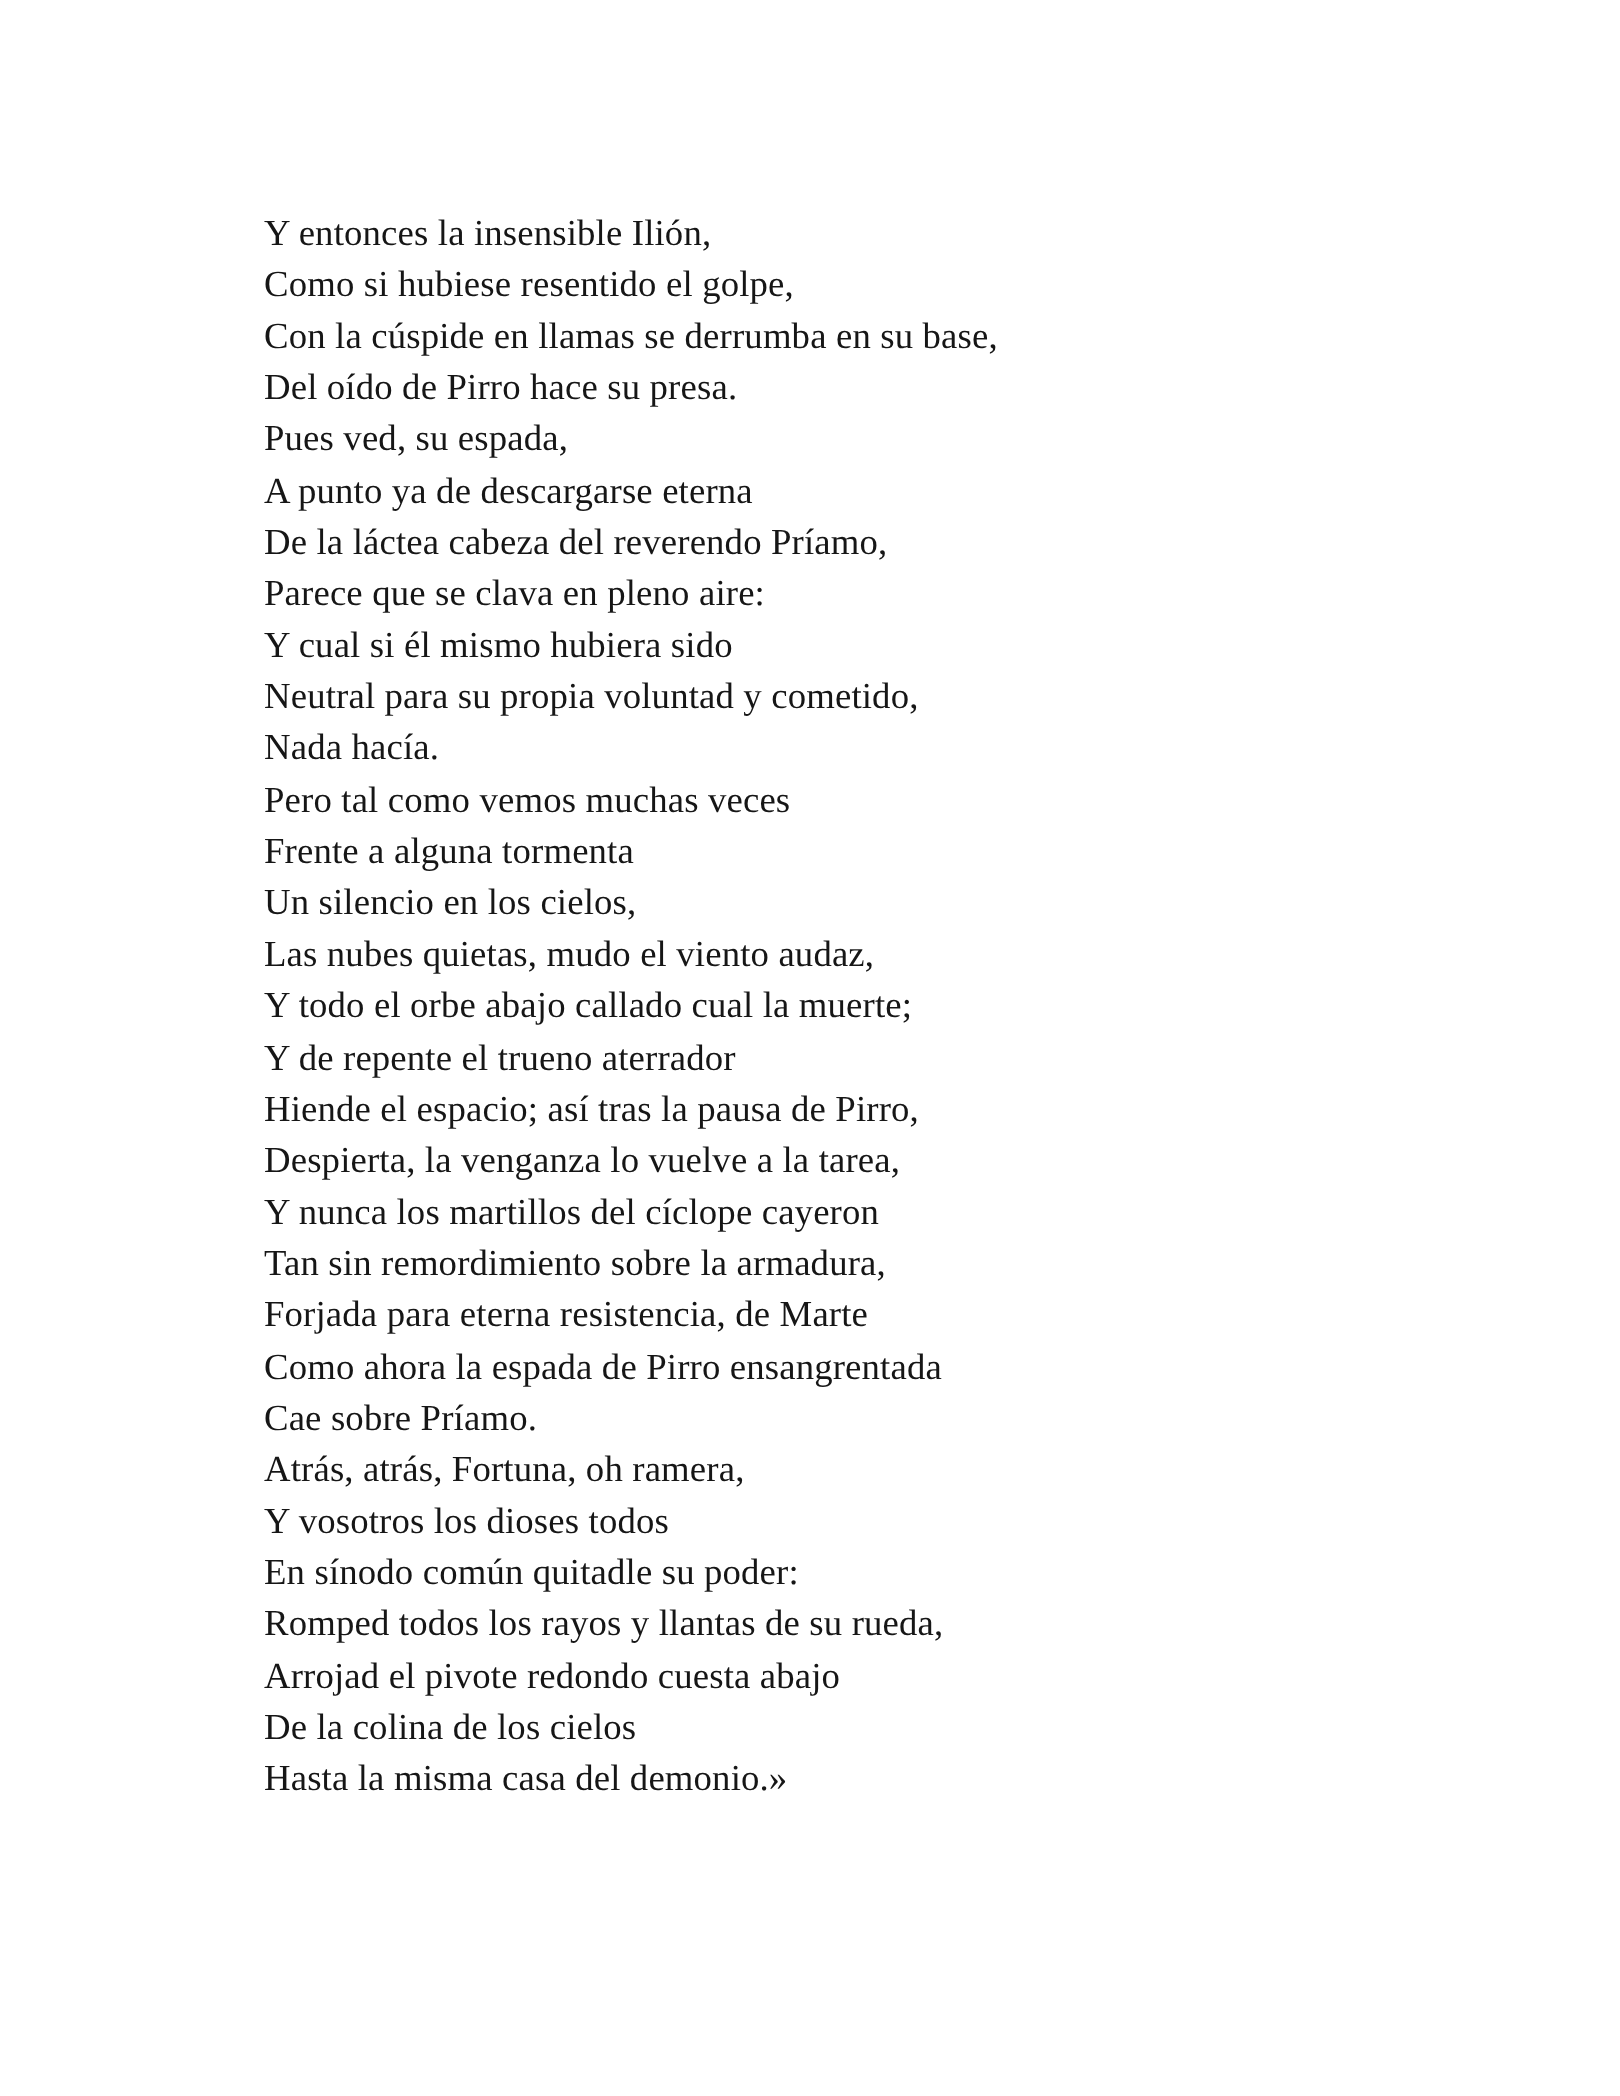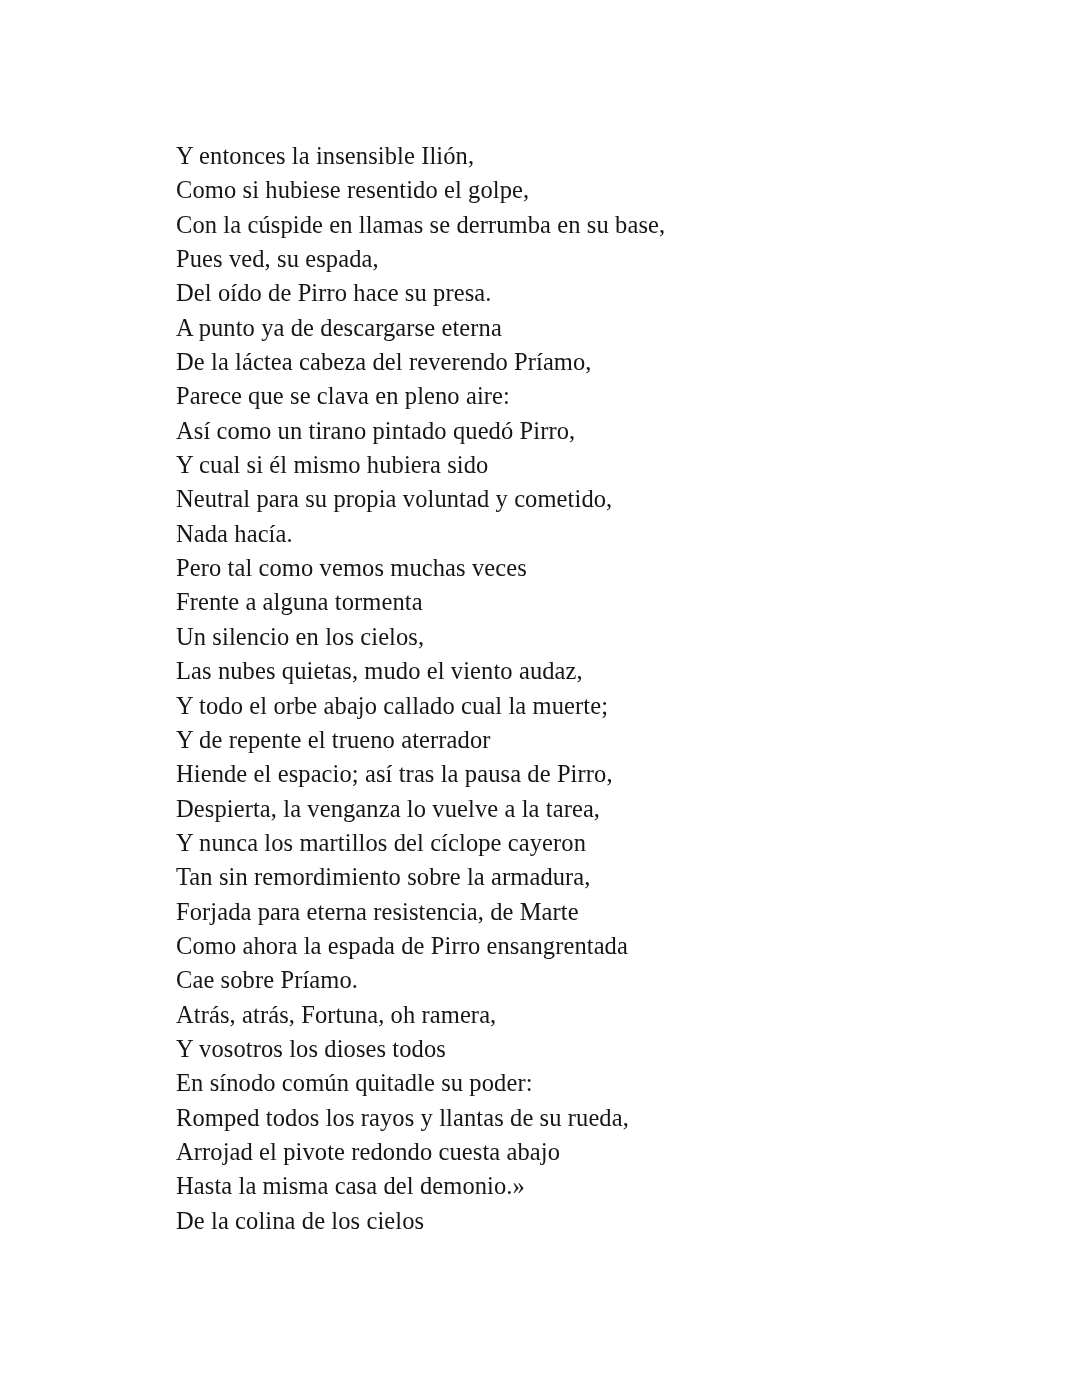--- a/index.html
+++ b/index.html
@@ -43,31 +43,30 @@
 <div class="page">
   <div class="poem">
 
       <div class="poem-line">Y entonces la insensible Ilión,</div>
 
       <div class="poem-line">Como si hubiese resentido el golpe,</div>
 
       <div class="poem-line">Con la cúspide en llamas se derrumba en su base,</div>
 
 
+      <div class="poem-line">Del oído de Pirro hace su presa.</div>
+
       <div class="poem-line">Pues ved, su espada,</div>
-
-      <div class="poem-line">Del oído de Pirro hace su presa.</div>
 
       <div class="poem-line">A punto ya de descargarse eterna</div>
 
       <div class="poem-line">De la láctea cabeza del reverendo Príamo,</div>
 
       <div class="poem-line">Parece que se clava en pleno aire:</div>
 
-      <div class="poem-line">Así como un tirano pintado quedó Pirro,</div>
 
       <div class="poem-line">Y cual si él mismo hubiera sido</div>
 
       <div class="poem-line">Neutral para su propia voluntad y cometido,</div>
 
       <div class="poem-line">Nada hacía.</div>
 
       <div class="poem-line">Pero tal como vemos muchas veces</div>
 
       <div class="poem-line">Frente a alguna tormenta</div>
@@ -97,17 +96,17 @@
       <div class="poem-line">Atrás, atrás, Fortuna, oh ramera,</div>
 
       <div class="poem-line">Y vosotros los dioses todos</div>
 
       <div class="poem-line">En sínodo común quitadle su poder:</div>
 
       <div class="poem-line">Romped todos los rayos y llantas de su rueda,</div>
 
       <div class="poem-line">Arrojad el pivote redondo cuesta abajo</div>
 
+      <div class="poem-line">De la colina de los cielos</div>
+
       <div class="poem-line">Hasta la misma casa del demonio.»</div>
-
-      <div class="poem-line">De la colina de los cielos</div>
     </div>
 </div>
 
 </body></html>

